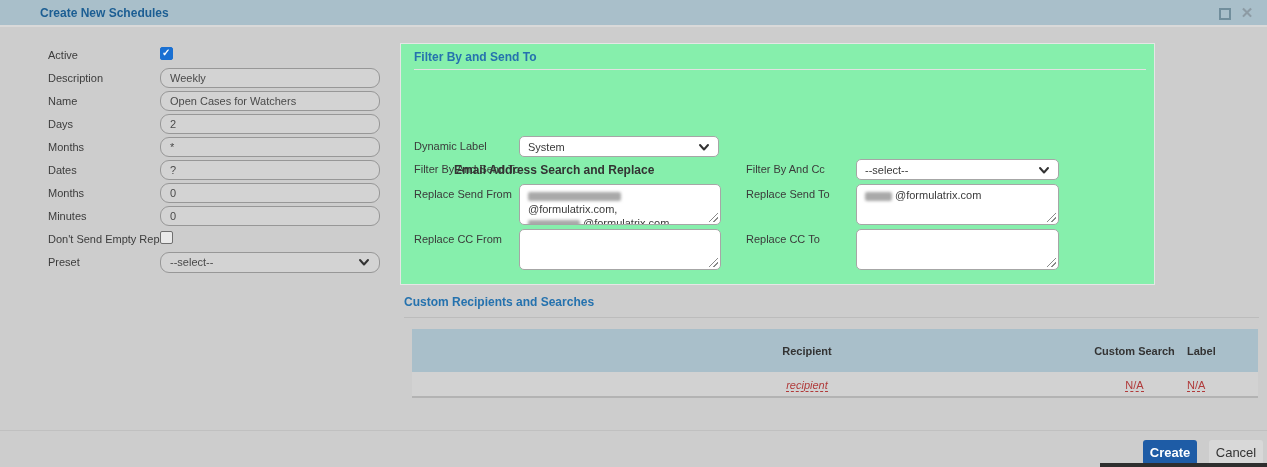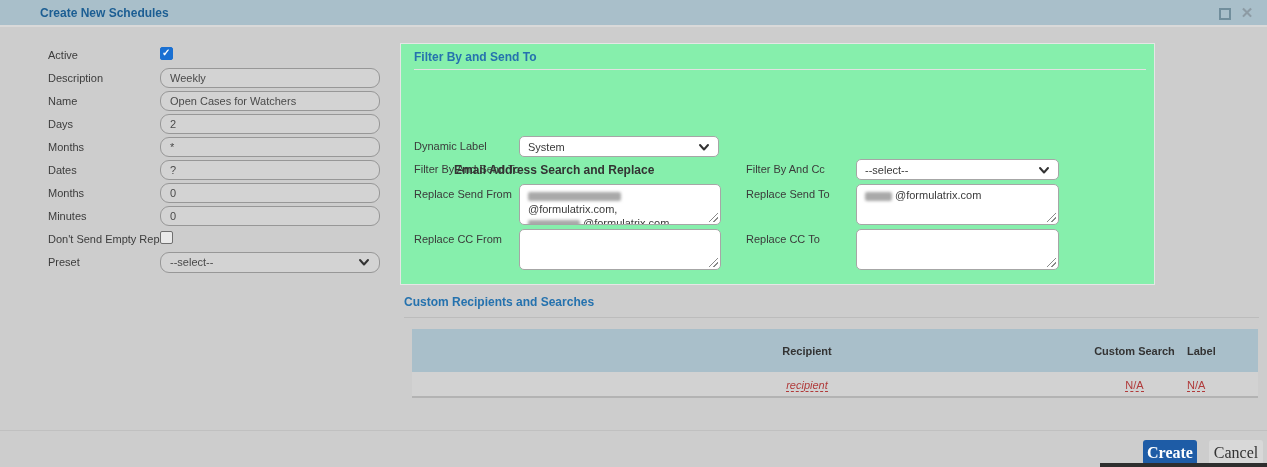--- a/index.html
+++ b/index.html
@@ -120,21 +120,21 @@
     border-bottom:1px dashed #b03a3a; cursor:pointer;
   }
   .cell-link.ital { font-style:italic; }
 
   
   .footer-divider {
     position:absolute; left:0; right:0; top:430px; height:1px; background:#c0c0c0;
   }
   .btn {
     position:absolute; top:440px; height:25px; border:none; border-radius:3px;
-    font-size:16px; font-family:Liberation Serif, serif; cursor:pointer;
+    font-size:13px; font-family:Liberation Sans, sans-serif; cursor:pointer;
   }
   .btn-create { left:1143px; width:54px; background:#1e5ca6; color:#fff; font-weight:bold; }
   .btn-cancel { left:1209px; width:54px; background:#d8d8d8; color:#333; }
   .bottom-edge {
     position:absolute; left:1100px; right:0; bottom:0; height:4px; background:#2e2e2e;
   }
 </style>
 </head>
 <body>
 

